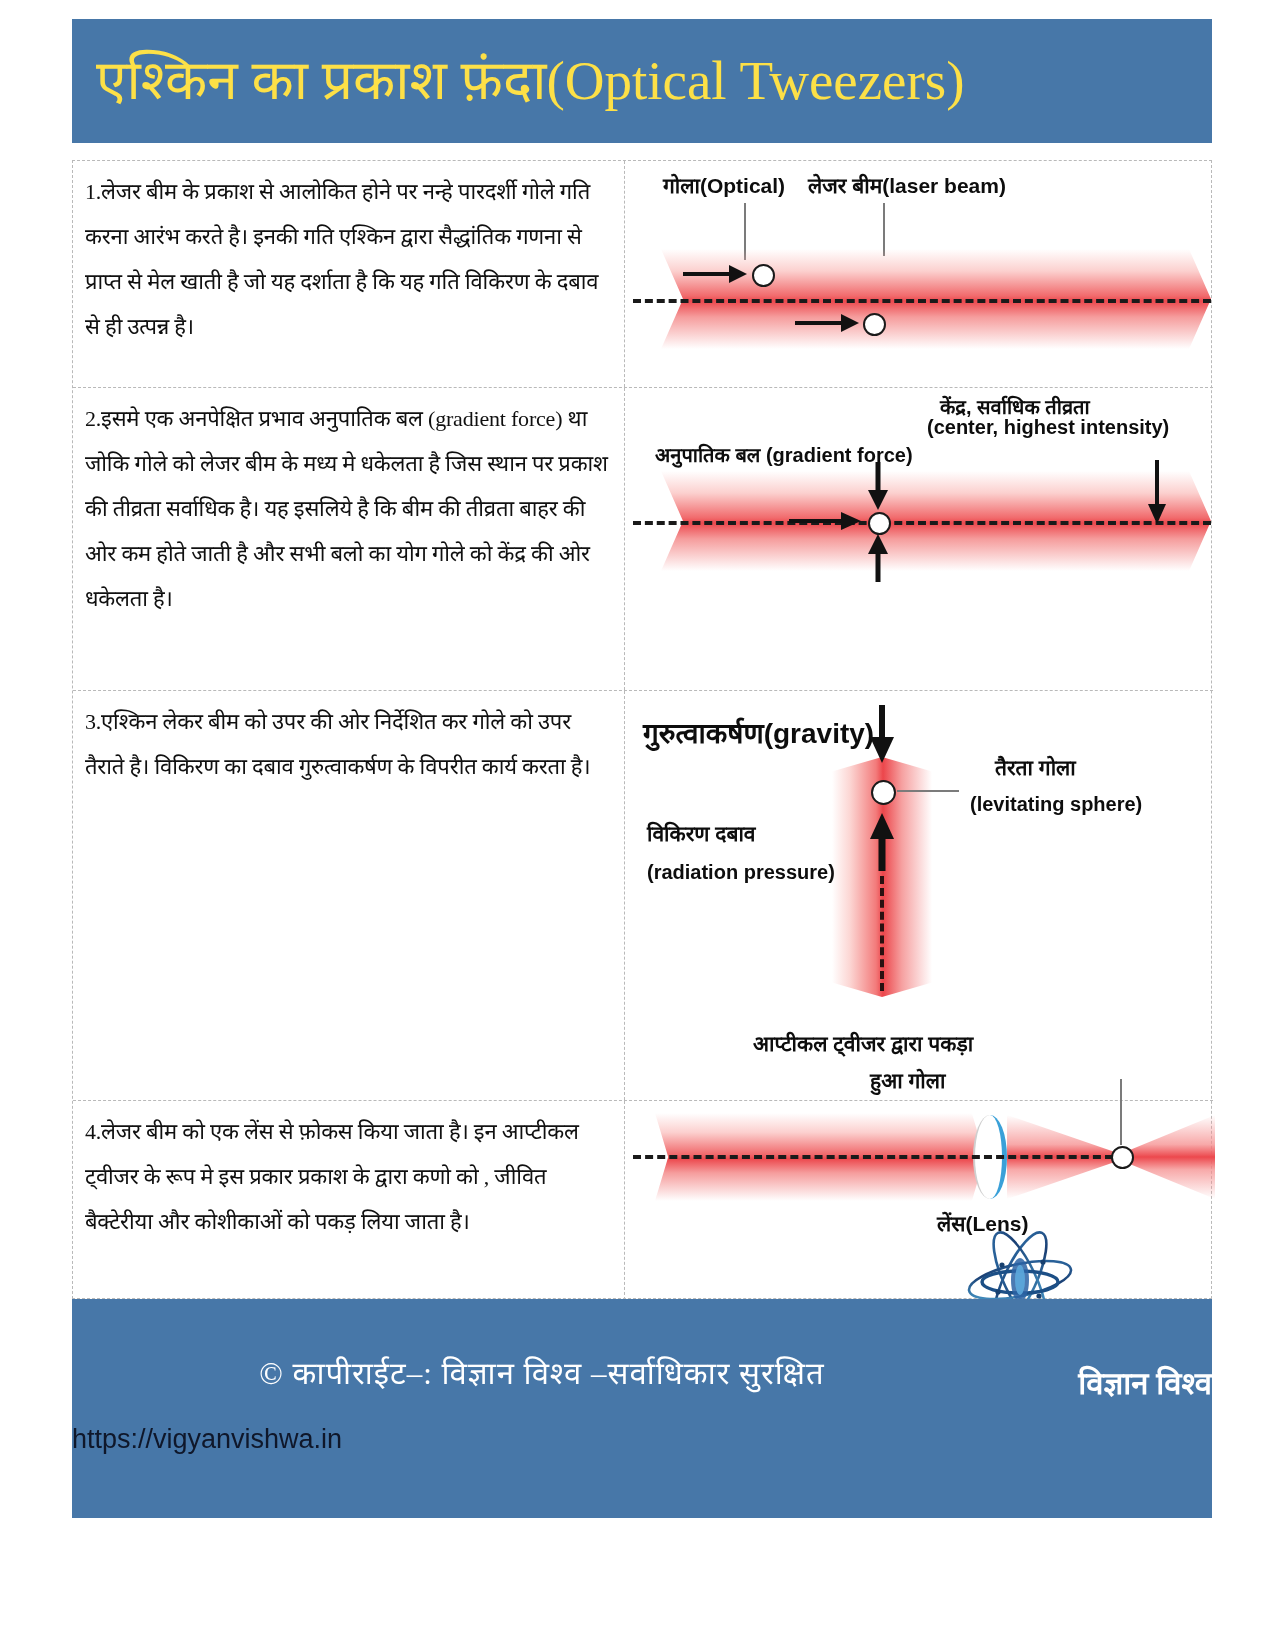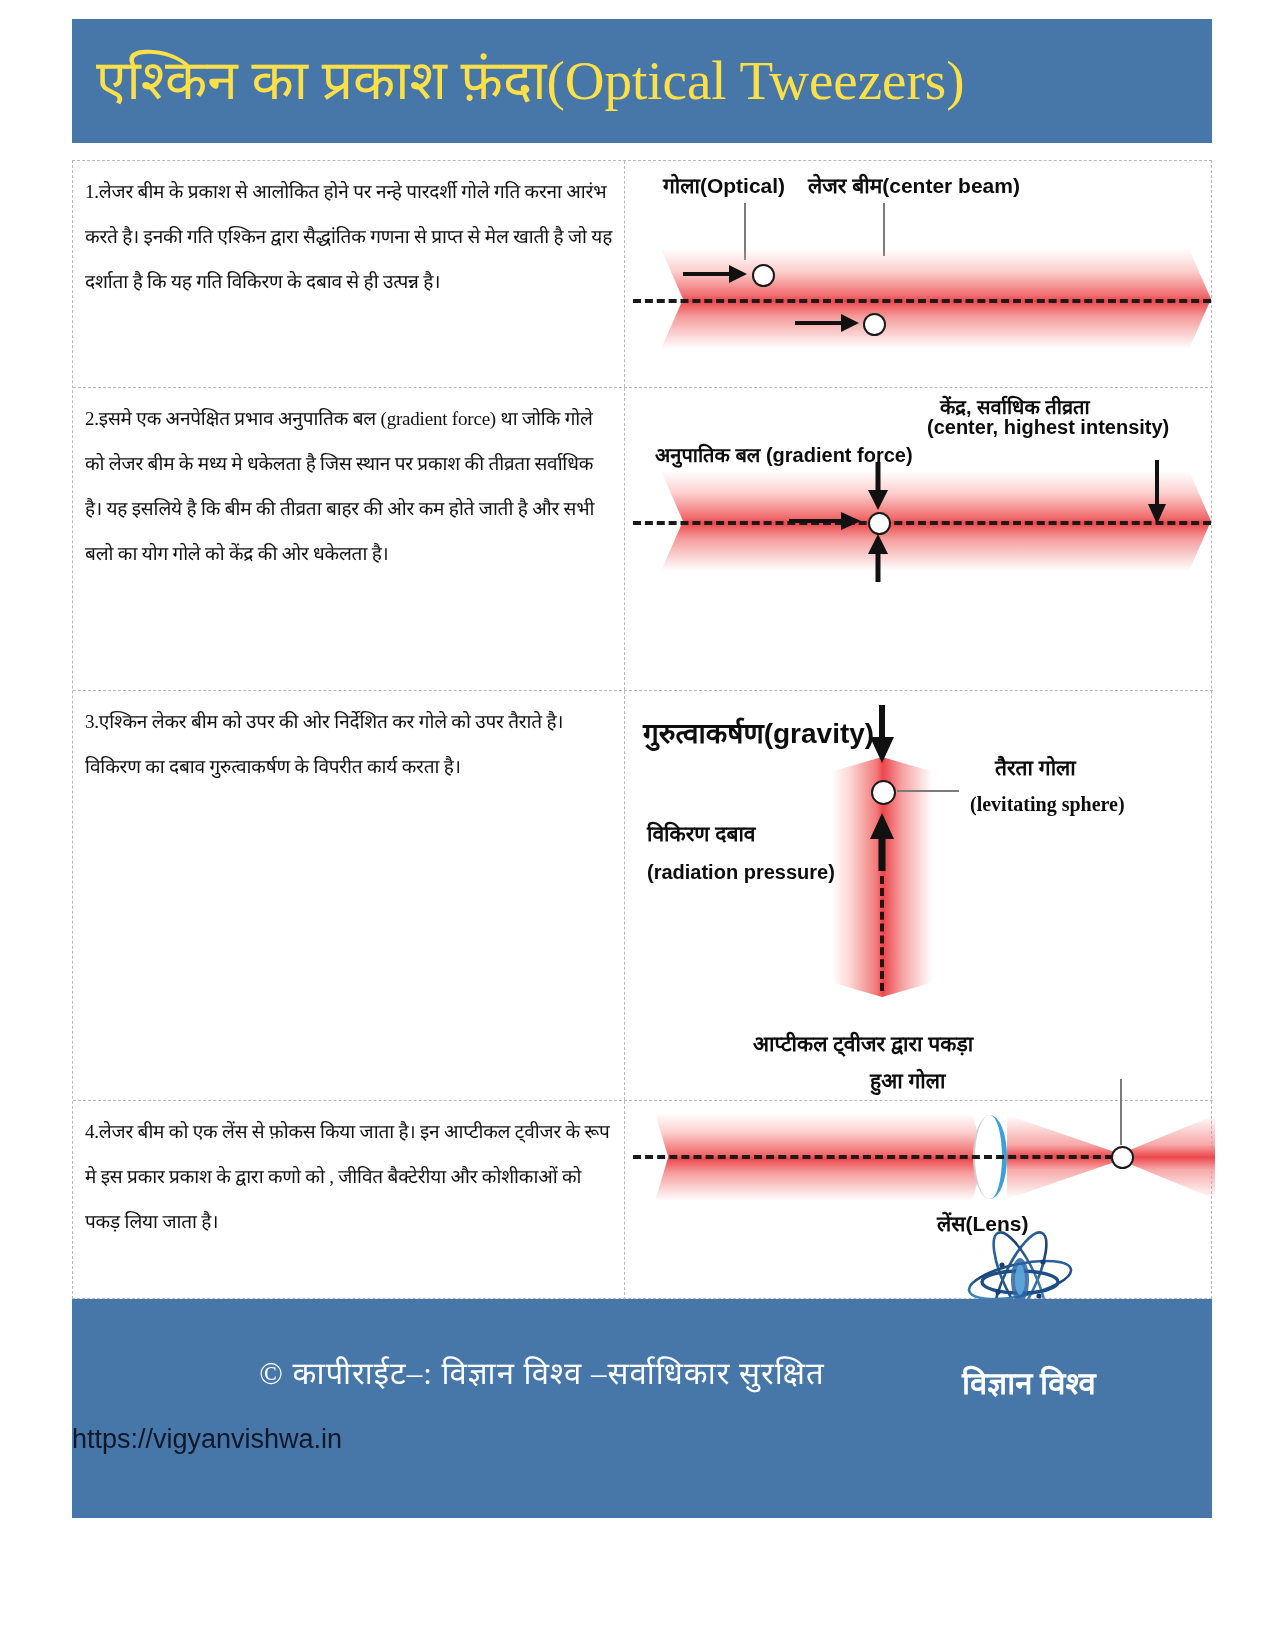--- a/index.html
+++ b/index.html
@@ -35,21 +35,21 @@
     box-sizing:border-box;
   }
   .row{position:absolute;left:0;width:1140px;border-bottom:1px dashed #b9b9b9;box-sizing:border-box;}
   .row:last-child{border-bottom:none;}
   .cell-left{position:absolute;left:0;top:0;width:552px;height:100%;border-right:1px dashed #b9b9b9;box-sizing:border-box;}
   .cell-right{position:absolute;left:552px;top:0;width:588px;height:100%;box-sizing:border-box;}
 
   .body-text{
     padding:8px 10px 0 12px;
     font-family:"Liberation Serif", serif;
-    font-size:19px;
+    font-size:22px;
     line-height:45px;
     color:#101010;
     letter-spacing:-0.2px;
   }
 
   
   .diag{position:relative;width:100%;height:100%;}
   .lbl{
     position:absolute;
     font-family:"Liberation Sans", sans-serif;
@@ -137,21 +137,21 @@
   .foot-copy{
     position:absolute;left:0;top:52px;width:940px;text-align:center;
     color:#ffffff;font-family:"Liberation Serif", serif;font-size:31px;
     letter-spacing:1px;
   }
   .foot-url{
     position:absolute;left:0;top:125px;width:940px;
     color:#0f172a;font-family:"Liberation Sans", sans-serif;font-size:27px;
   }
   .brand-name{
-    position:absolute;left:890px;top:62px;width:250px;text-align:left;
+    position:absolute;left:890px;top:62px;width:250px;text-align:right;
     color:#ffffff;font-family:"Liberation Serif", serif;font-weight:bold;font-size:31px;
   }
   .logo{position:absolute;left:955px;top:1220px;width:130px;height:120px;}
 </style>
 </head>
 <body>
 
 <div class="page">
 
   <div class="titlebar">
@@ -161,21 +161,21 @@
   <div class="grid">
 
     <div class="row" style="top:0px;height:227px;">
       <div class="cell-left">
         <div class="body-text">1.लेजर बीम के प्रकाश से आलोकित होने पर नन्हे पारदर्शी गोले गति करना आरंभ करते है। इनकी गति एश्किन द्वारा सैद्धांतिक गणना से प्राप्त से मेल खाती है जो यह दर्शाता है कि यह गति विकिरण के दबाव से ही उत्पन्न है।</div>
       </div>
       <div class="cell-right">
         <div class="diag">
 
           <div class="lbl" style="left:38px;top:10px;font-size:21px;">गोला(Optical)</div>
-          <div class="lbl" style="left:183px;top:10px;font-size:21px;">लेजर बीम(center beam)</div>
+          <div class="lbl" style="left:183px;top:10px;font-size:21px;">लेजर बीम(laser beam)</div>
 
           <div class="leader" style="left:119px;top:42px;width:2px;height:57px;"></div>
           <div class="leader" style="left:258px;top:42px;width:2px;height:53px;"></div>
 
           <div class="hbeam" style="left:36px;top:88px;width:550px;height:100px;"></div>
 
           <div class="dashline" style="left:8px;top:138px;width:578px;"></div>
 
           <svg style="position:absolute;left:56px;top:102px;" width="72" height="22" viewBox="0 0 72 22">
             <path d="M2 11 L56 11" stroke="#111" stroke-width="4" fill="none"></path>
@@ -232,21 +232,21 @@
     <div class="row" style="top:530px;height:410px;">
       <div class="cell-left">
         <div class="body-text">3.एश्किन लेकर बीम को उपर की ओर निर्देशित कर गोले को उपर तैराते है। विकिरण का दबाव गुरुत्वाकर्षण के विपरीत कार्य करता है।</div>
       </div>
       <div class="cell-right">
         <div class="diag">
           <div class="lbl" style="left:18px;top:22px;font-size:28px;">गुरुत्वाकर्षण(gravity)</div>
           <div class="lbl" style="left:22px;top:128px;font-size:21px;">विकिरण दबाव</div>
           <div class="lbl" style="left:22px;top:170px;font-size:20px;">(radiation pressure)</div>
           <div class="lbl" style="left:370px;top:62px;font-size:21px;">तैरता गोला</div>
-          <div class="lbl" style="left:345px;top:102px;font-size:20px;font-family:Liberation Serif, serif;">(levitating sphere)</div>
+          <div class="lbl" style="left:345px;top:102px;font-size:20px;">(levitating sphere)</div>
 
           <div class="vbeam" style="left:207px;top:66px;width:100px;height:240px;"></div>
 
           <div class="vdashline" style="left:255px;top:185px;height:115px;"></div>
 
           <svg style="position:absolute;left:243px;top:12px;" width="28" height="62" viewBox="0 0 28 62">
             <path d="M14 2 L14 38" stroke="#111" stroke-width="6" fill="none"></path>
             <path d="M2 34 L14 60 L26 34 Z" fill="#111"></path>
           </svg>
 

